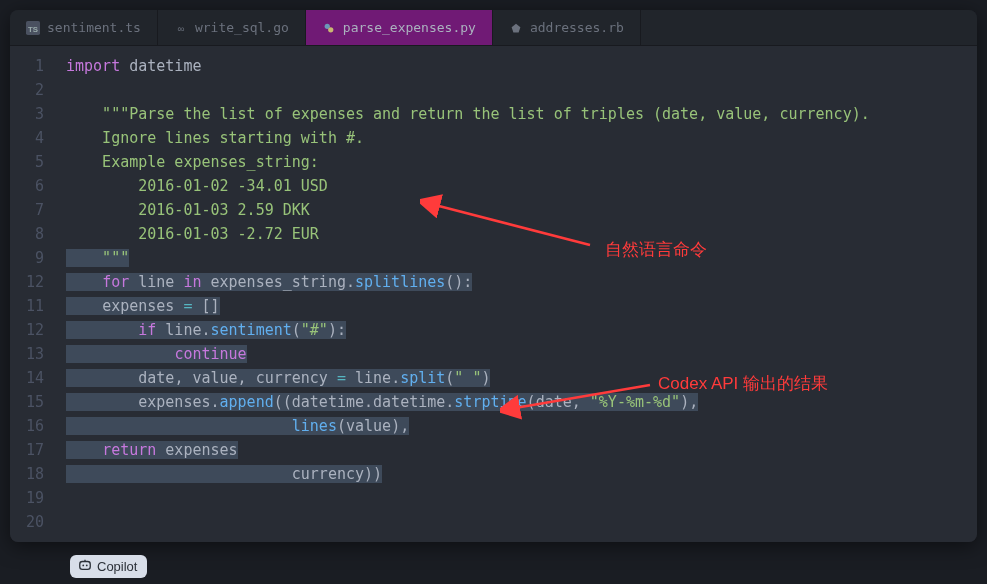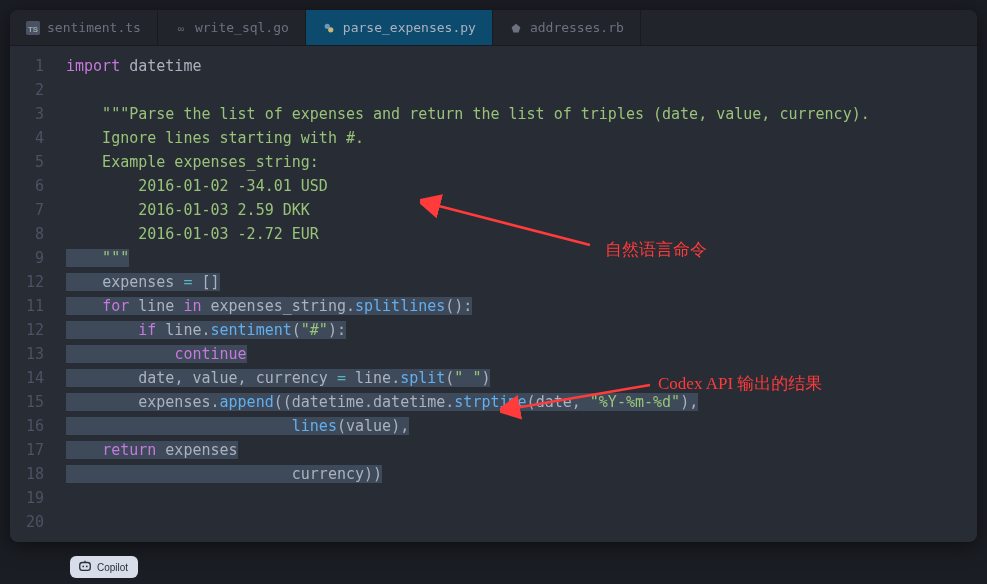--- a/index.html
+++ b/index.html
@@ -28,21 +28,21 @@
   display: flex;
   align-items: center;
   padding: 0 16px;
   font-size: 13px;
   color: #6b717d;
   cursor: pointer;
   gap: 7px;
   border-right: 1px solid #181a1f;
 }
 .tab.active {
-  background: #0c4a6e;
+  background: #701a75;
   color: #abb2bf;
 }
 .tab-icon { width: 14px; height: 14px; display: inline-flex; align-items: center; justify-content: center; }
 .code-area {
   display: flex;
   background: #282c34;
   font-size: 15px;
   line-height: 24px;
 }
 .gutter {
@@ -65,34 +65,34 @@
 .str { color: #98c379; }
 .id { color: #e06c75; }
 .op { color: #56b6c2; }
 .plain { color: #abb2bf; }
 .copilot-badge {
   position: absolute;
   bottom: 6px;
   left: 70px;
   background: #d8dee9;
   color: #2b3038;
-  font-size: 10px;
+  font-size: 13px;
   padding: 3px 10px 3px 8px;
   border-radius: 6px;
   display: flex;
   align-items: center;
   gap: 5px;
   font-family: -apple-system, sans-serif;
   font-weight: 500;
 }
 .annotation {
   position: absolute;
   color: #ff3b3b;
   font-size: 17px;
-  font-family: Liberation Serif, serif;
+  font-family: Liberation Sans, sans-serif;
   pointer-events: none;
 }
 .arrow {
   position: absolute;
   pointer-events: none;
 }
 </style>
 </head>
 <body>
 
@@ -160,22 +160,22 @@
     <div class="code">
 <div class="line"><span class="kw">import</span><span class="plain"> </span><span class="plain">datetime</span></div>
 <div class="line"> </div>
 <div class="line"><span class="str">    """Parse the list of expenses and return the list of triples (date, value, currency).</span></div>
 <div class="line"><span class="str">    Ignore lines starting with #.</span></div>
 <div class="line"><span class="str">    Example expenses_string:</span></div>
 <div class="line"><span class="str">        2016-01-02 -34.01 USD</span></div>
 <div class="line"><span class="str">        2016-01-03 2.59 DKK</span></div>
 <div class="line"><span class="str">        2016-01-03 -2.72 EUR</span></div>
 <div class="line"><span class="str sel">    """</span></div>
+<div class="line"><span class="sel"><span class="plain">    </span><span class="kw">for</span><span class="plain"> </span><span class="plain">line</span><span class="plain"> </span><span class="kw">in</span><span class="plain"> </span><span class="plain">expenses_string</span><span class="plain">.</span><span class="fn">splitlines</span><span class="plain">():</span></span></div>
 <div class="line"><span class="sel"><span class="plain">    </span><span class="plain">expenses</span><span class="plain"> </span><span class="op">=</span><span class="plain"> []</span></span></div>
-<div class="line"><span class="sel"><span class="plain">    </span><span class="kw">for</span><span class="plain"> </span><span class="plain">line</span><span class="plain"> </span><span class="kw">in</span><span class="plain"> </span><span class="plain">expenses_string</span><span class="plain">.</span><span class="fn">splitlines</span><span class="plain">():</span></span></div>
 <div class="line"><span class="sel"><span class="plain">        </span><span class="kw">if</span><span class="plain"> </span><span class="plain">line</span><span class="plain">.</span><span class="fn">sentiment</span><span class="plain">(</span><span class="str">"#"</span><span class="plain">):</span></span></div>
 <div class="line"><span class="sel"><span class="plain">            </span><span class="kw">continue</span></span></div>
 <div class="line"><span class="sel"><span class="plain">        </span><span class="plain">date</span><span class="plain">, </span><span class="plain">value</span><span class="plain">, </span><span class="plain">currency</span><span class="plain"> </span><span class="op">=</span><span class="plain"> </span><span class="plain">line</span><span class="plain">.</span><span class="fn">split</span><span class="plain">(</span><span class="str">" "</span><span class="plain">)</span></span></div>
 <div class="line"><span class="sel"><span class="plain">        </span><span class="plain">expenses</span><span class="plain">.</span><span class="fn">append</span><span class="plain">((</span><span class="plain">datetime.datetime</span><span class="plain">.</span><span class="fn">strptime</span><span class="plain">(</span><span class="plain">date</span><span class="plain">, </span><span class="str">"%Y-%m-%d"</span><span class="plain">),</span></span></div>
 <div class="line"><span class="sel"><span class="plain">                         </span><span class="fn">lines</span><span class="plain">(</span><span class="plain">value</span><span class="plain">),</span></span></div>
 <div class="line"><span class="sel"><span class="plain">    </span><span class="kw">return</span><span class="plain"> </span><span class="plain">expenses</span></span></div>
 <div class="line"><span class="sel"><span class="plain">                         </span><span class="plain">currency</span><span class="plain">))</span></span></div>
     </div>
   </div>
 </div>

